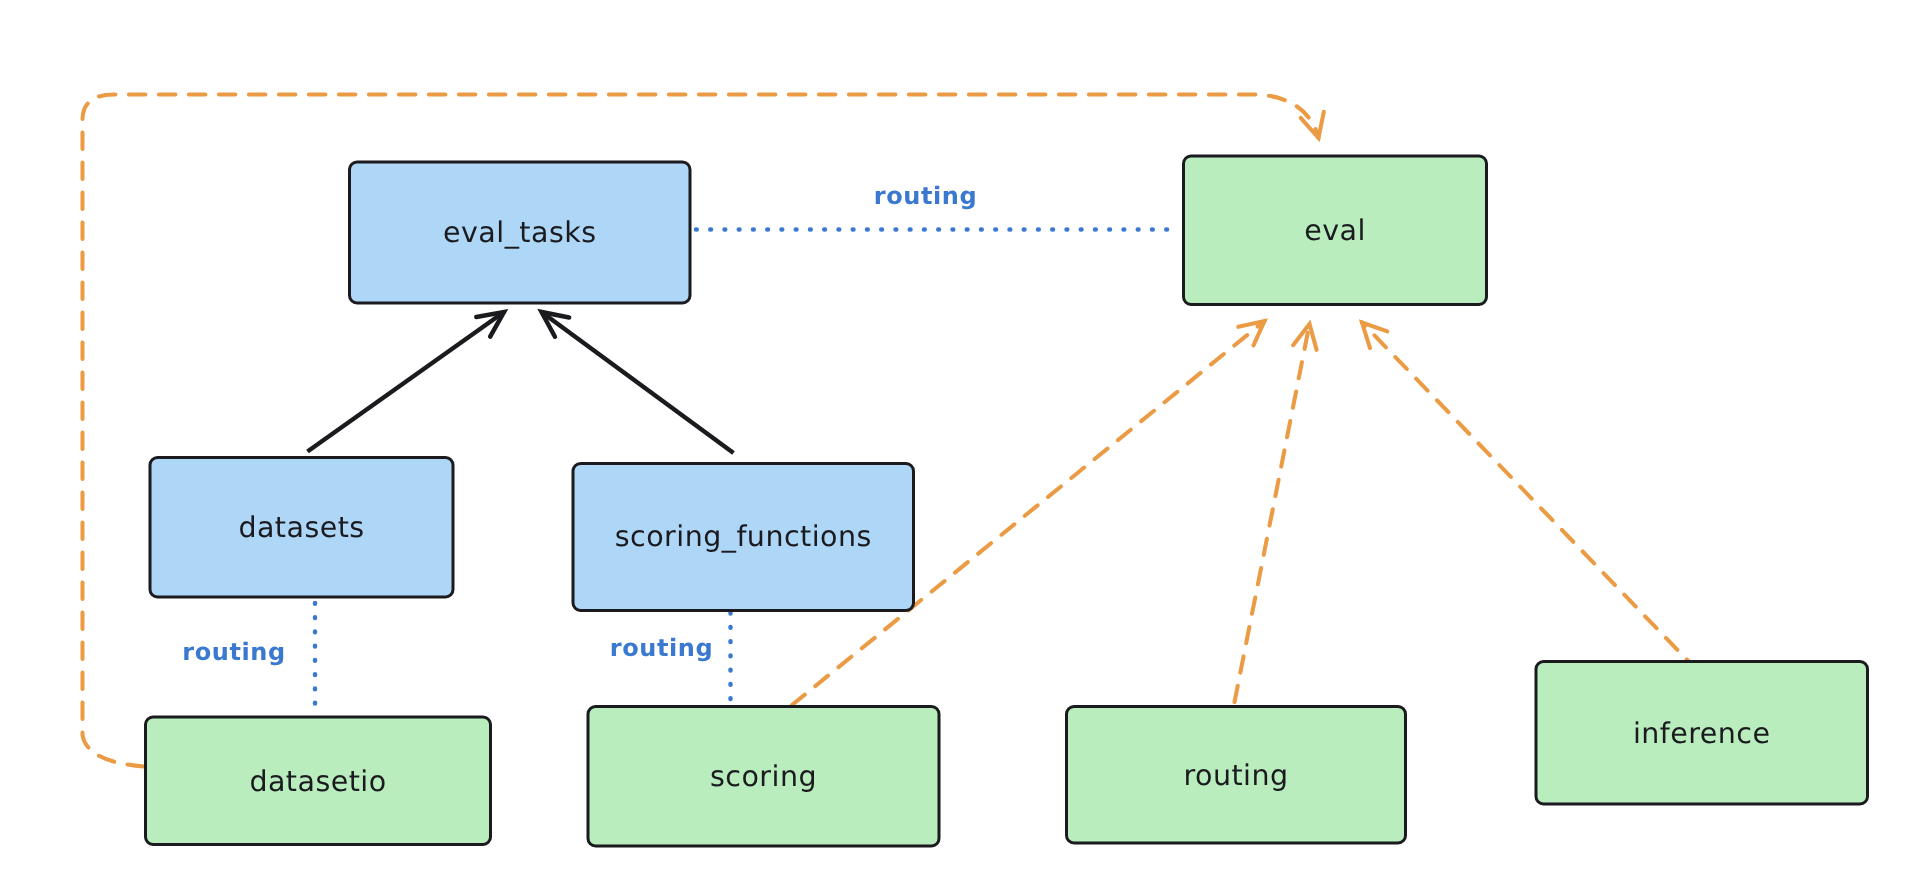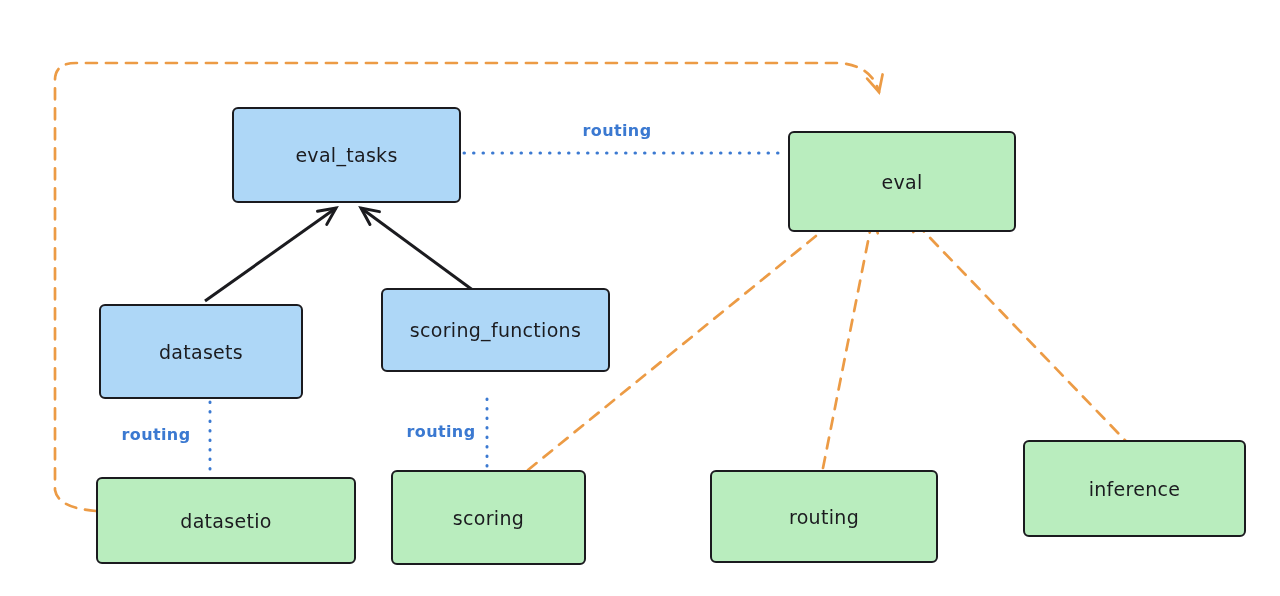--- a/index.html
+++ b/index.html
@@ -34,25 +34,25 @@
     border: 2.5px solid var(--stroke-dark);
     border-radius: 6px;
     font-size: 19px;
     letter-spacing: 0.3px;
     text-align: center;
   }
   .node.blue  { background: var(--registry-fill); }
   .node.green { background: var(--api-fill); }
 
   .node-eval-tasks        { left: 232px; top: 107px; width: 229px; height: 96px; }
-  .node-eval              { left: 788px; top: 103px; width: 228px; height: 101px; margin-top: 28px; }
+  .node-eval              { left: 788px; top: 103px; width: 204px; height: 101px; }
   .node-datasets          { left:  99px; top: 304px; width: 204px; height: 95px; }
-  .node-scoring-functions { left: 381px; top: 288px; width: 229px; height: 84px; }
-  .node-datasetio         { left:  96px; top: 477px; width: 260px; height: 87px; }
-  .node-scoring           { left: 391px; top: 470px; width: 195px; height: 95px; }
+  .node-scoring-functions { left: 381px; top: 308px; width: 229px; height: 100px; }
+  .node-datasetio         { left:  96px; top: 477px; width: 232px; height: 87px; }
+  .node-scoring           { left: 391px; top: 470px; width: 236px; height: 95px; }
   .node-agents            { left: 710px; top: 470px; width: 228px; height: 93px; }
   .node-inference         { left: 1023px; top: 440px; width: 223px; height: 97px; }
 
   .edge-label {
     position: absolute;
     color: var(--routing-blue);
     font-weight: bold;
     font-size: 16px;
     letter-spacing: 0.4px;
     white-space: nowrap;

